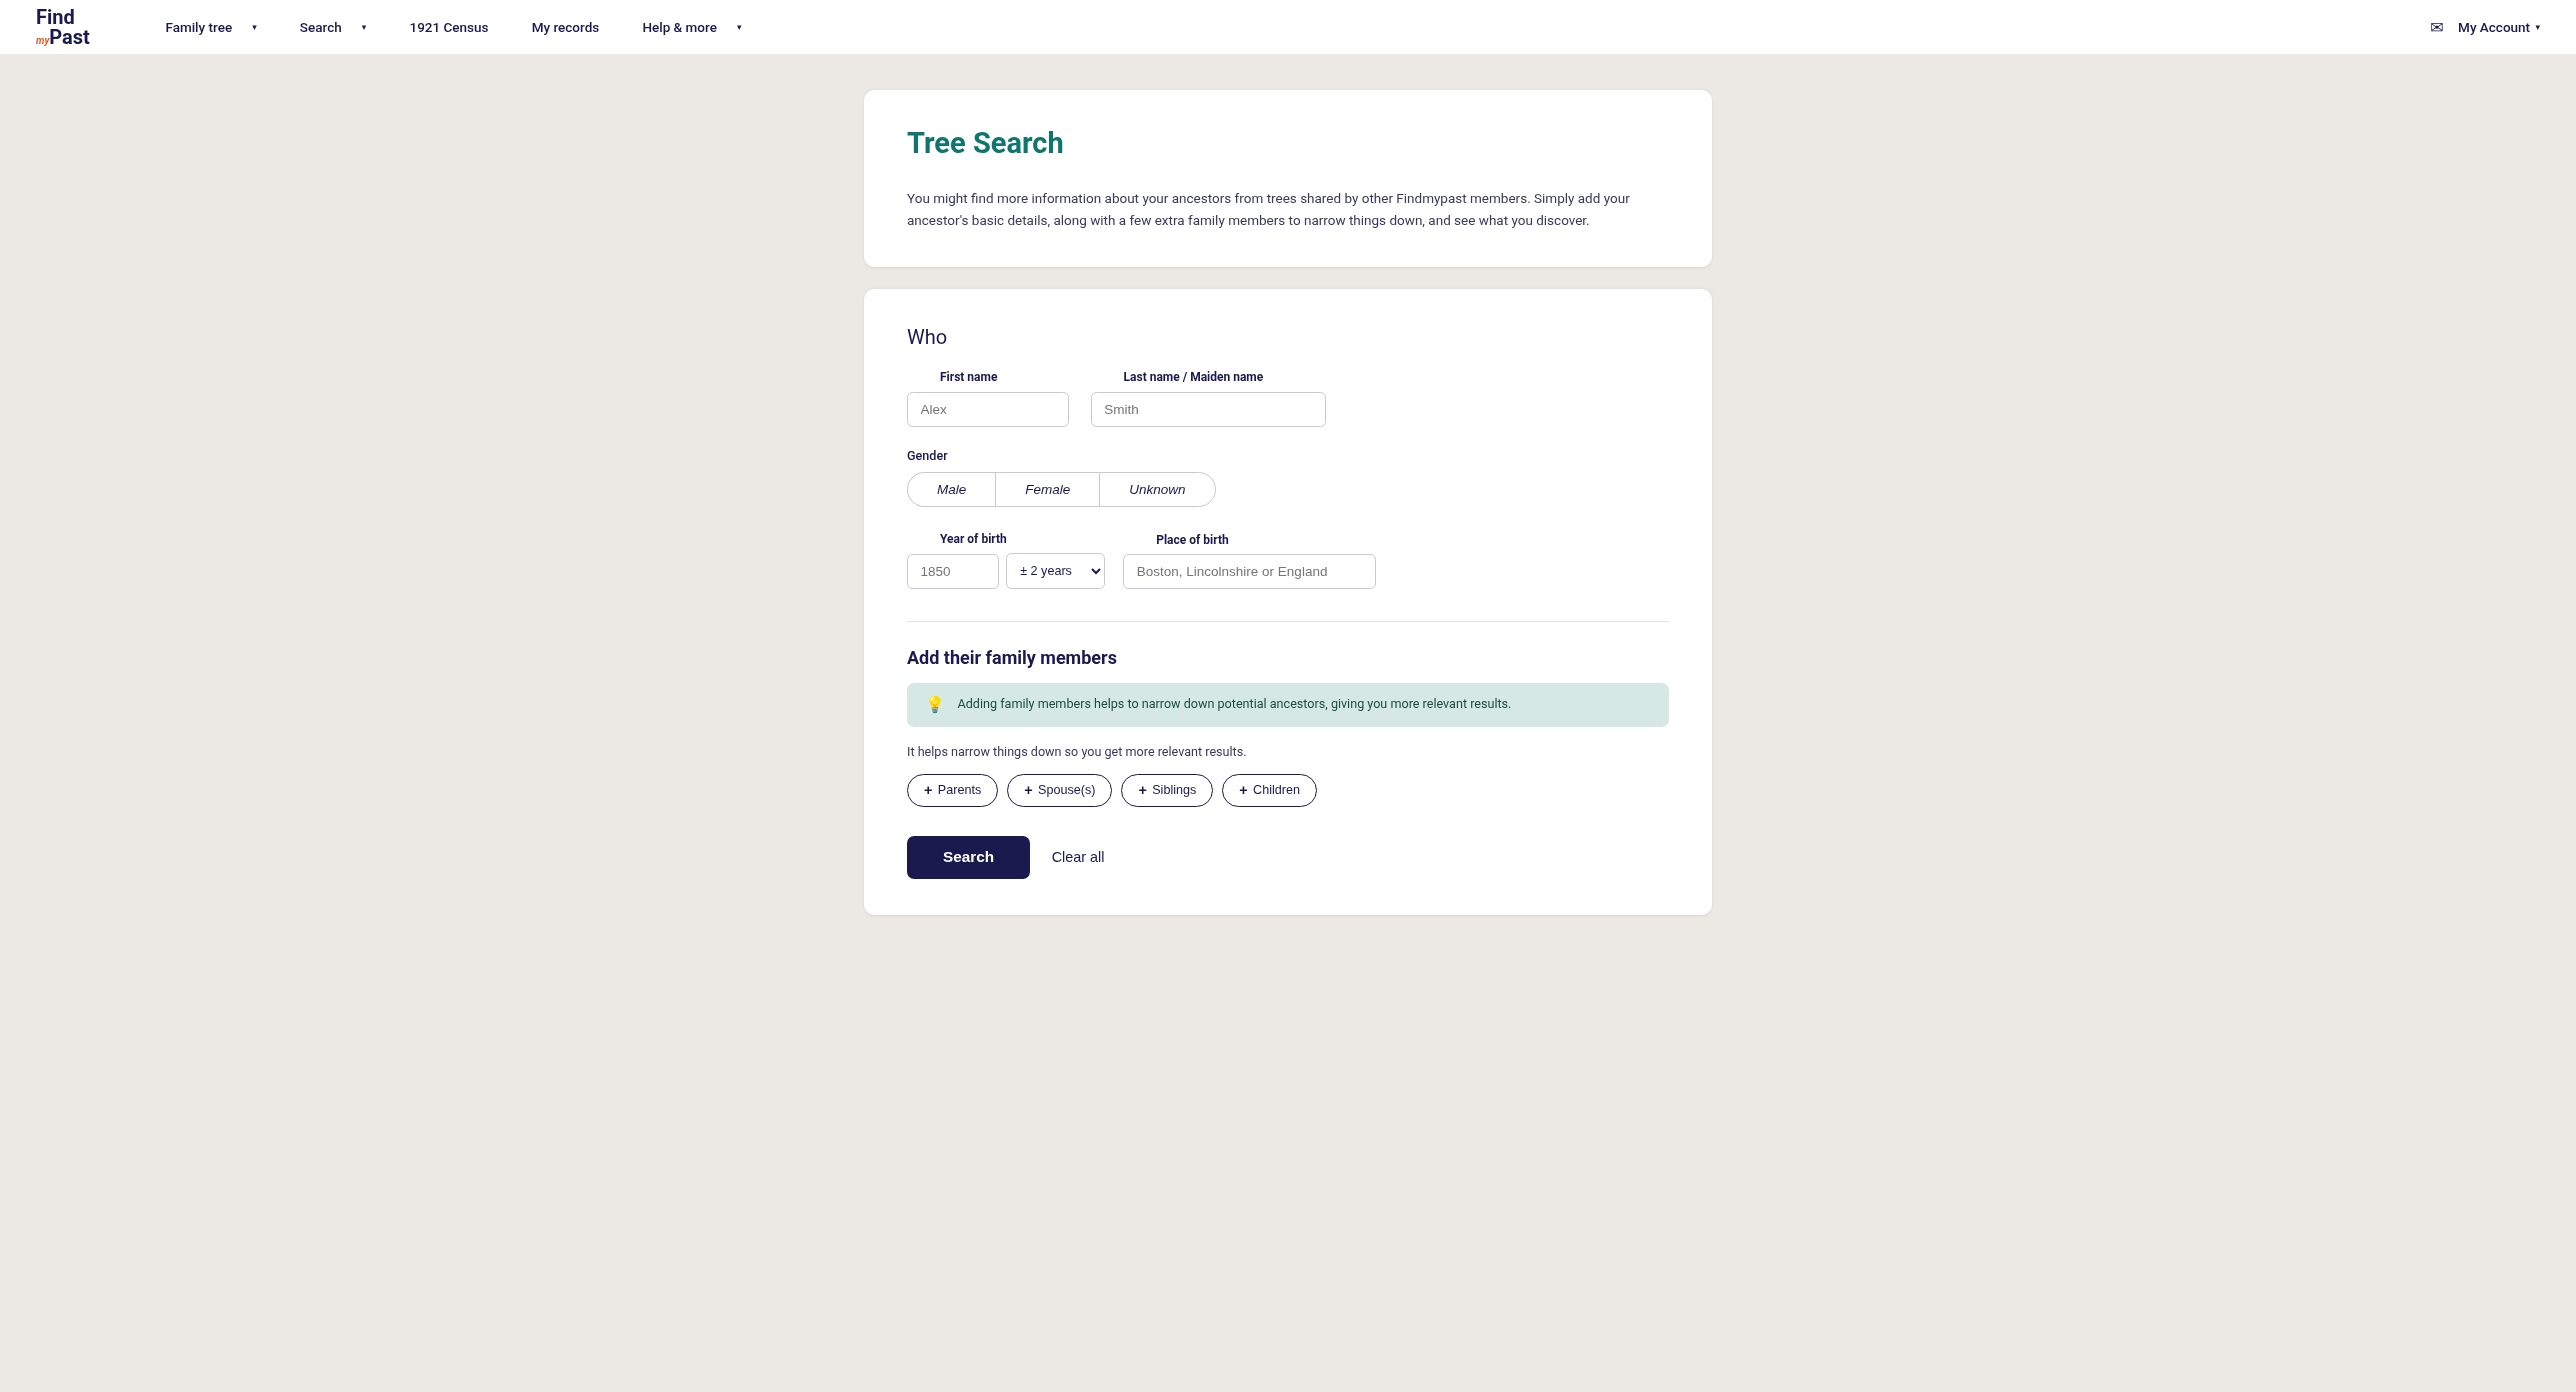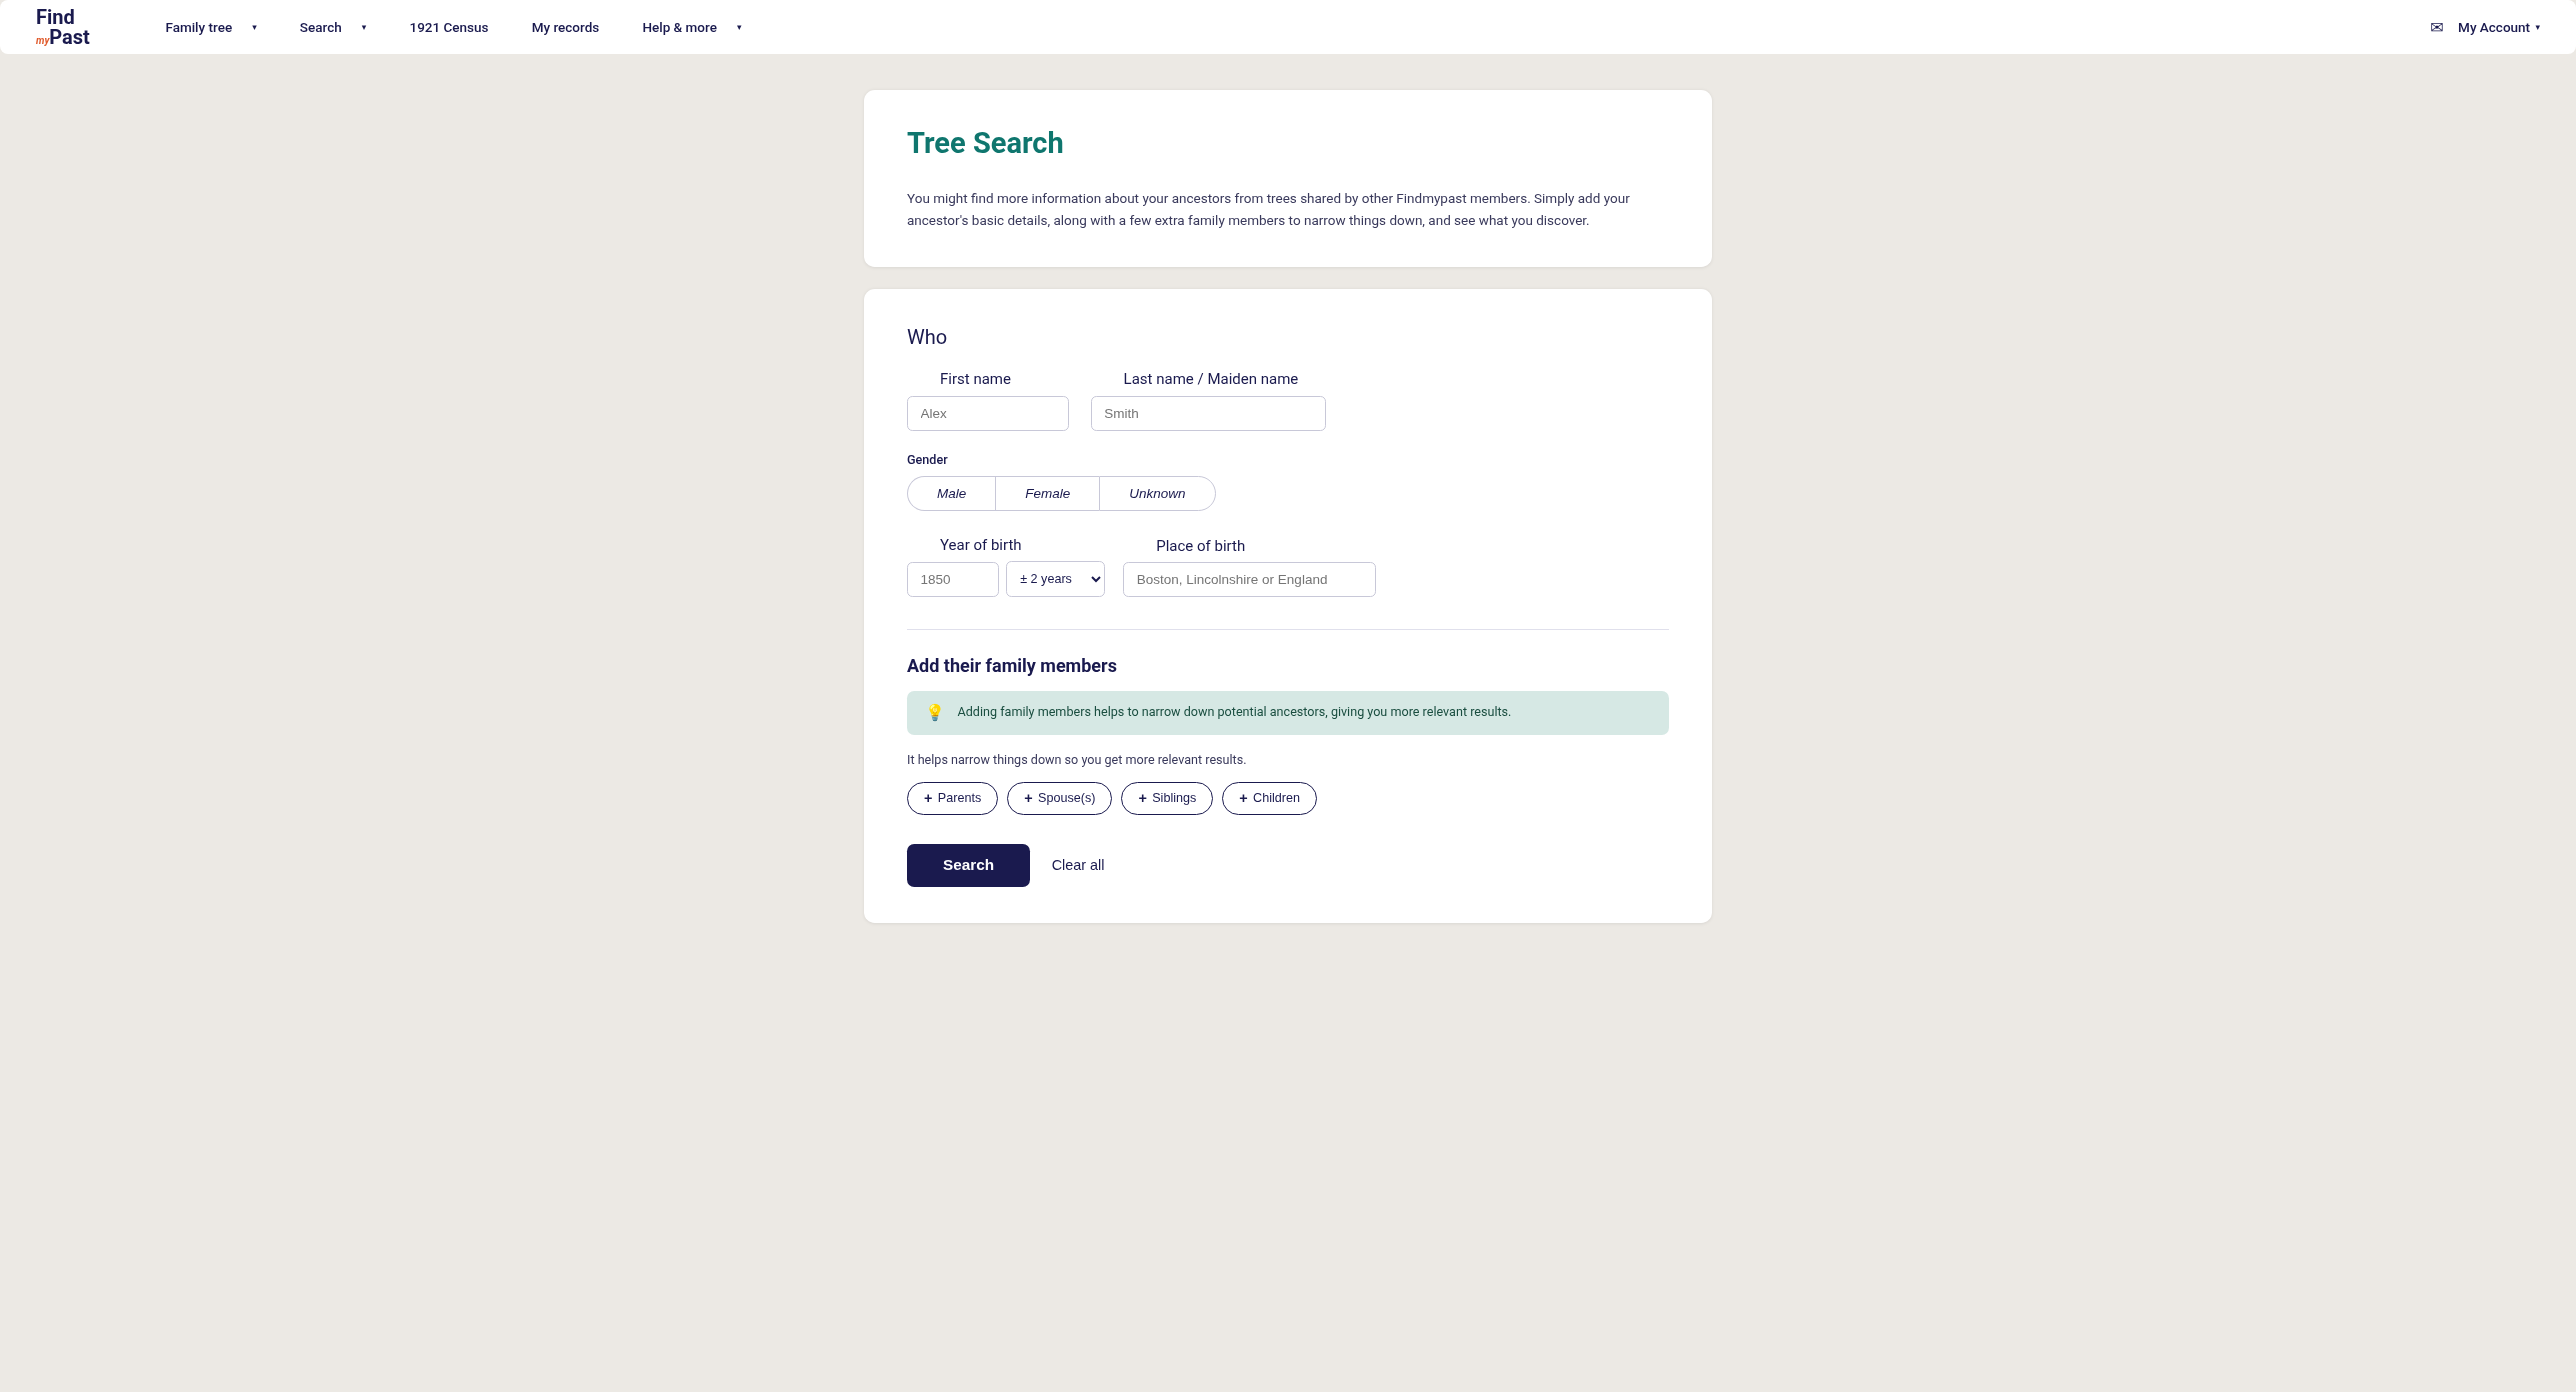--- a/index.html
+++ b/index.html
@@ -12,21 +12,20 @@
 
     
     nav {
       background: #fff;
       display: flex;
       align-items: center;
       padding: 0 36px;
       height: 54px;
       position: relative;
       z-index: 10;
-      border-radius: 8px;
     }
 
     .nav-logo {
       display: flex;
       align-items: center;
       margin-right: 54px;
       text-decoration: none;
     }
 
     .logo-find {
@@ -155,23 +154,23 @@
       flex-wrap: wrap;
     }
 
     .form-group {
       display: flex;
       flex-direction: column;
       gap: 7.2px;
     }
 
     .form-group label {
-      font-size: 15px;
-      color: #1a1a4e;
-      font-weight: 400;
+      font-size: 12px;
+      color: #1a1a4e;
+      font-weight: 700;
       padding-left: 33px;
     }
 
     .form-group input[type="text"],
     .form-group input[type="number"] {
       border: 1.4px solid #c8c8d8;
       border-radius: 5.4px;
       padding: 9px 12.6px;
       font-size: 13.5px;
       color: #555;

